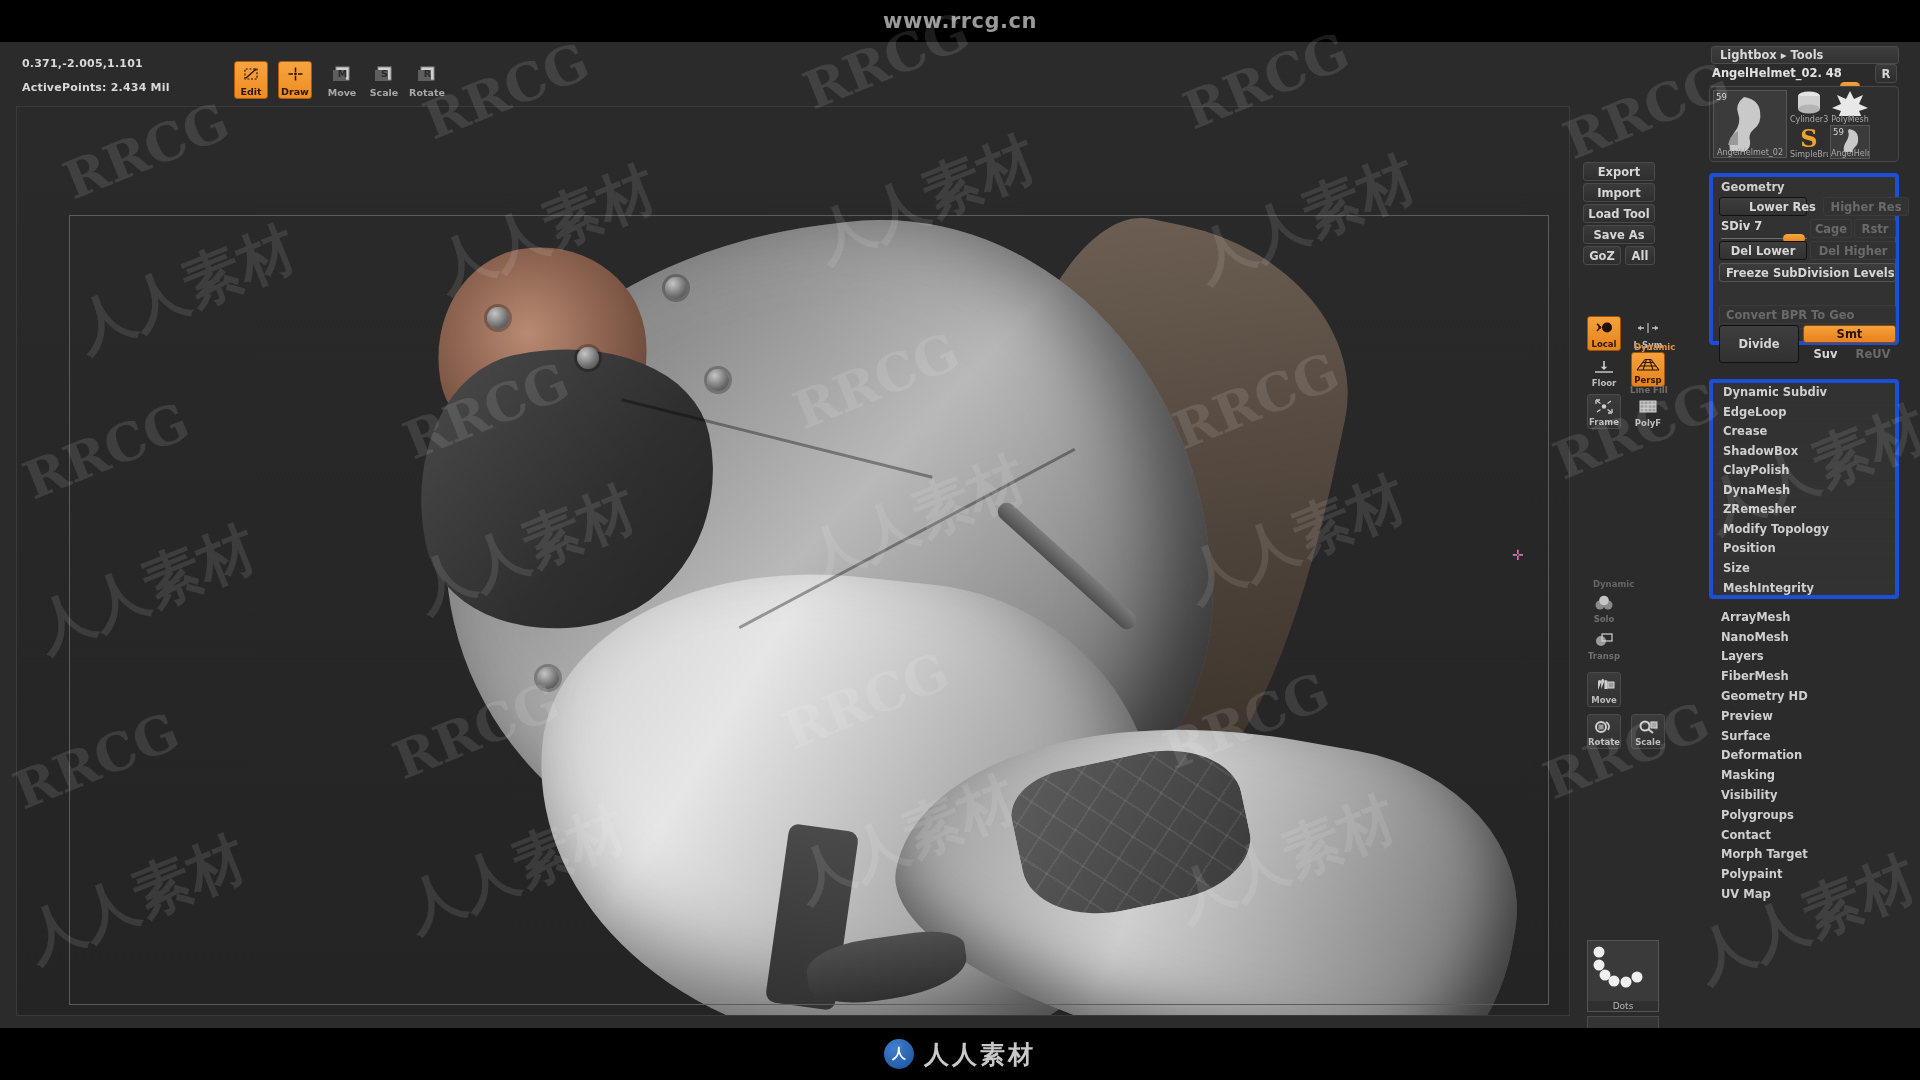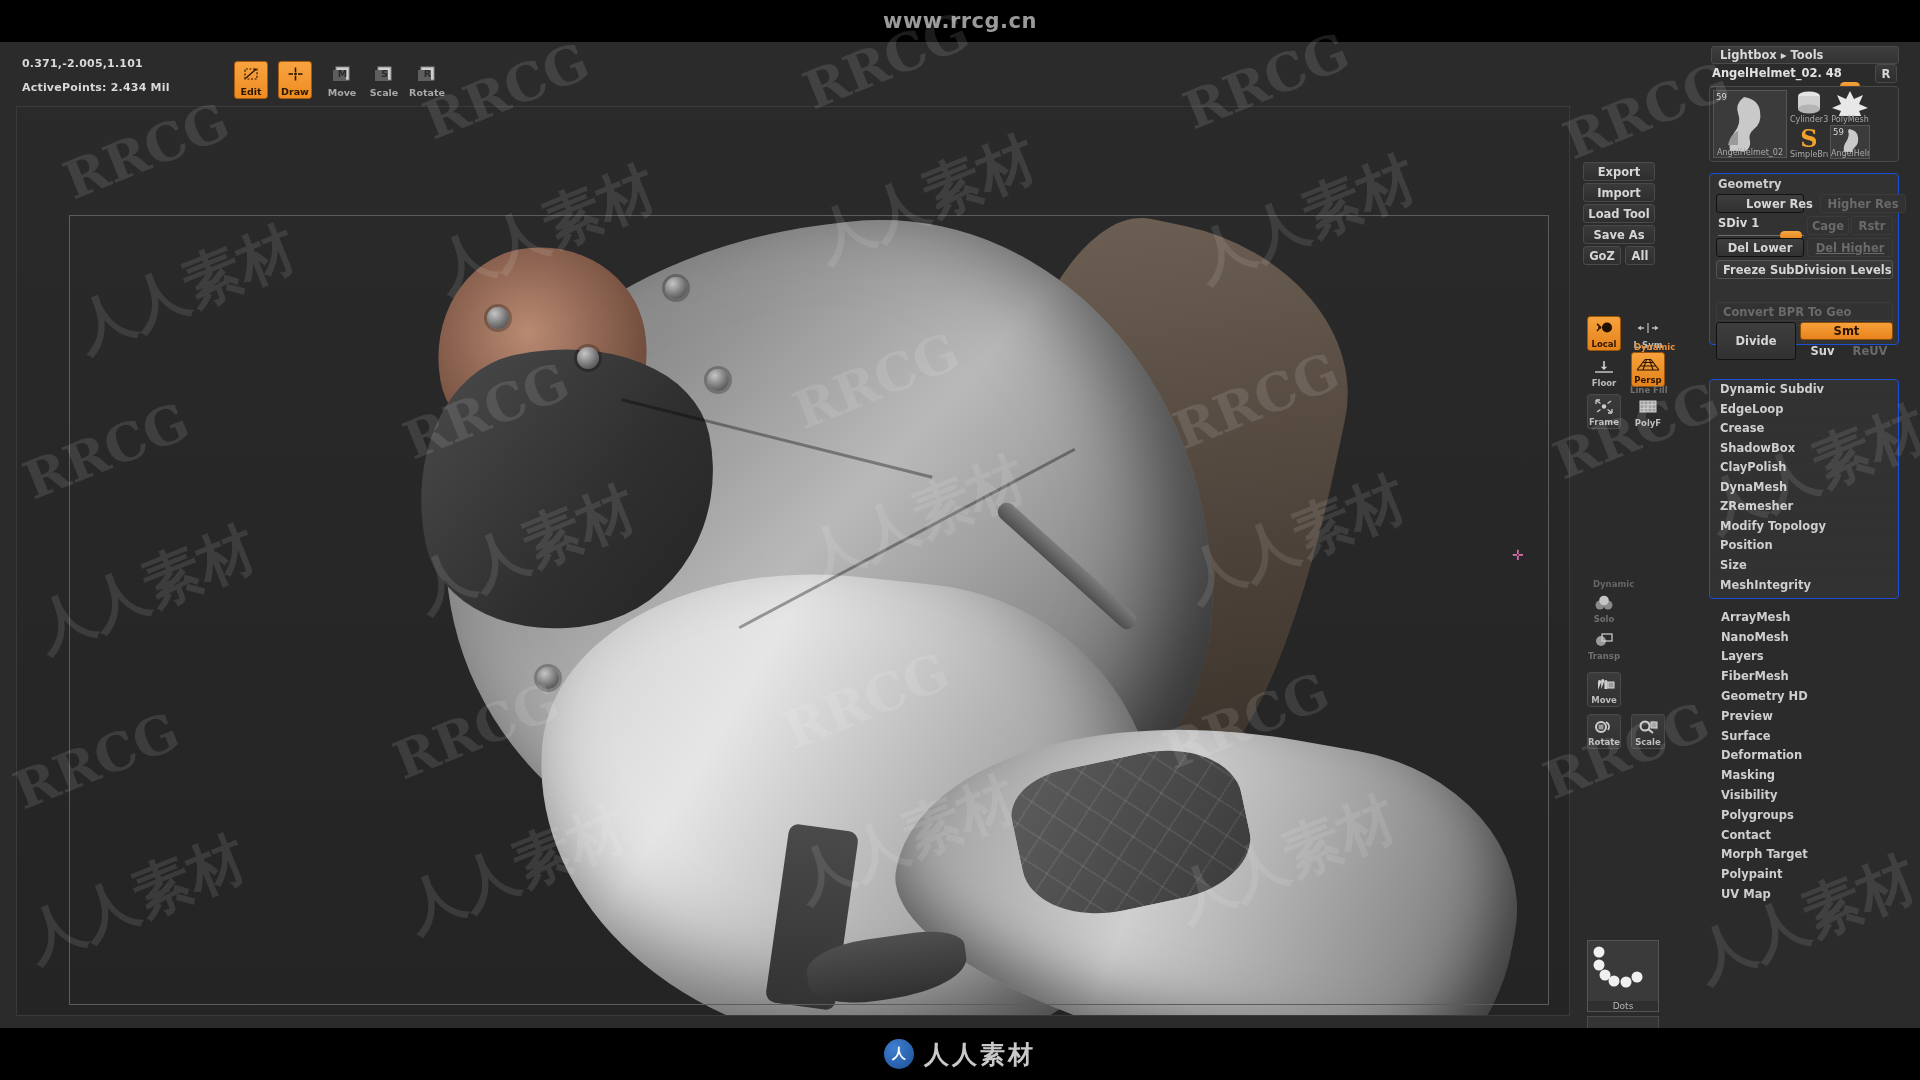--- a/index.html
+++ b/index.html
@@ -167,21 +167,21 @@
   .vbtn .g { flex:1; display:flex; align-items:center; justify-content:center; font-size:15px; }
   .vbtn.on { background: linear-gradient(#f5a23c,#e5821b); color:#2b1500; border:1px solid #9c5409; }
   .vbtn.box { background: linear-gradient(#3b3b3b,#313131); border:1px solid #4a4a4a; }
   .vbtn.flat { background:transparent; }
   .vbtn.dim { color:#6f6f6f; }
   .minilabel { position:absolute; font-size:8.5px; color:#777; font-weight:bold;
                font-family:"DejaVu Sans", sans-serif; }
 
   
   .rpanel { position:absolute; left:1705px; top:42px; width:200px; height:986px; background:#2b2b2b; }
-  .rp-box { background:#323232; border:1px solid #1d4ed8; border-radius:4px; }
+  .rp-box { background:#323232; border:4px solid #1d4ed8; border-radius:4px; }
 
   .lbbtn { position:absolute; left:1711px; top:46px; width:188px; height:18px;
            background: linear-gradient(#3d3d3d,#333); border:1px solid #4b4b4b; border-radius:3px;
            display:flex; align-items:center; padding-left:8px;
            color:#d9d9d9; font-size:11.5px; font-weight:bold; font-family:"DejaVu Sans", sans-serif; }
 
   .toolname { position:absolute; left:1712px; top:66px; width:155px; height:17px; }
   .toolname .t { color:#e2e2e2; font-size:11.5px; font-weight:bold; font-family:"DejaVu Sans", sans-serif; }
   .toolname .tr { position:relative; height:1px; background:#666; margin-top:6px; }
   .toolname .tk { position:absolute; top:-4px; left:128px; width:20px; height:9px; border-radius:5px;
@@ -585,36 +585,36 @@
     <div class="rp-box geo-box" style="top:131px; height:172px;">
       <div class="geo-h">Geometry</div>
       <div class="zbtn" style="position:absolute; left:6px; top:20px; width:88px; height:19px; background:linear-gradient(#3e3e3e,#313131); border-color:#111;padding-left:39px;">
         <span>Lower Res</span>
       </div>
       <div class="zbtn off" style="position:absolute; left:110px; top:20px; width:86px; height:19px;">
         <span>Higher Res</span>
       </div>
 
       <div class="sld" style="left:8px; top:42px; width:86px;">
-        <div class="lbl">SDiv 1</div>
+        <div class="lbl">SDiv 7</div>
         <div class="track">
             <div class="knob" style="left:62px;"></div>
           </div>
       </div>
       <div class="zbtn off" style="position:absolute; left:97px; top:42px; width:42px; height:19px;">
         <span>Cage</span>
       </div>
       <div class="zbtn off" style="position:absolute; left:141px; top:42px; width:42px; height:19px;">
         <span>Rstr</span>
       </div>
 
       <div class="zbtn" style="position:absolute; left:6px; top:64px; width:88px; height:19px; background:linear-gradient(#3e3e3e,#313131); border-color:#111;">
         <span>Del Lower</span>
       </div>
-      <div class="zbtn off" style="position:absolute; left:97px; top:64px; width:86px; height:19px;text-decoration:underline;">
+      <div class="zbtn off" style="position:absolute; left:97px; top:64px; width:86px; height:19px;">
         <span>Del Higher</span>
       </div>
 
       <div class="zbtn" style="position:absolute; left:6px; top:86px; width:177px; height:19px; justify-content:flex-start; padding-left:6px; background:linear-gradient(#3c3c3c,#313131);">
         <span>Freeze SubDivision Levels</span>
       </div>
       <div class="zbtn off" style="position:absolute; left:6px; top:115px; width:177px; height:19px; justify-content:flex-end; padding-left:6px;margin-top:18px;">
         <span>Reconstruct Subdiv</span>
       </div>
       <div class="zbtn off" style="position:absolute; left:6px; top:128px; width:177px; height:19px; justify-content:flex-start; padding-left:6px;">

